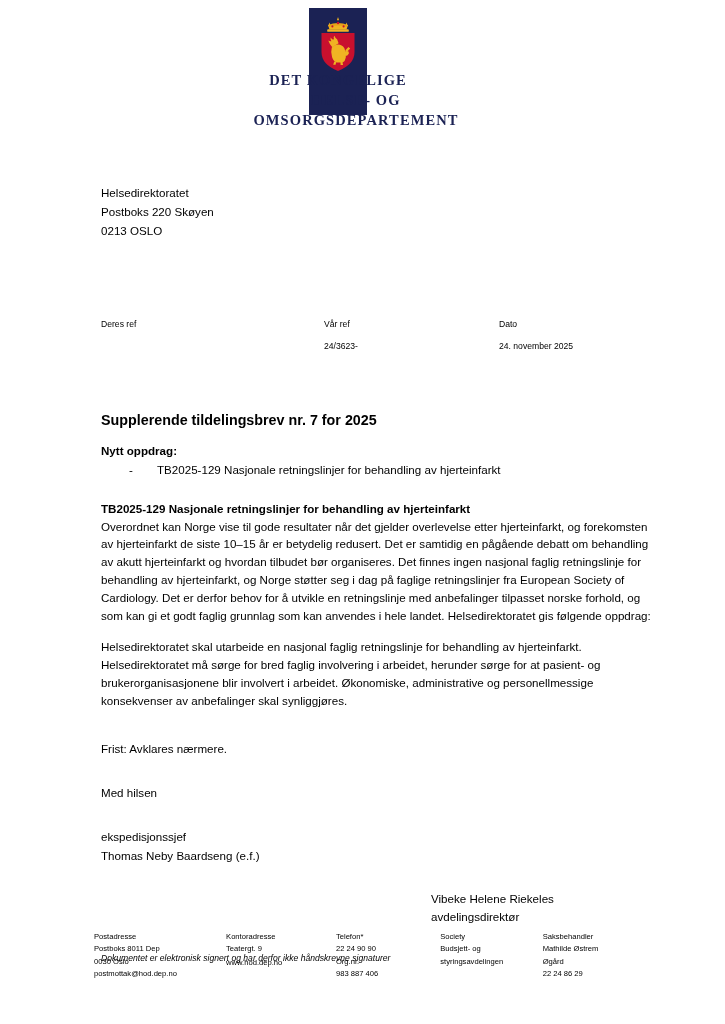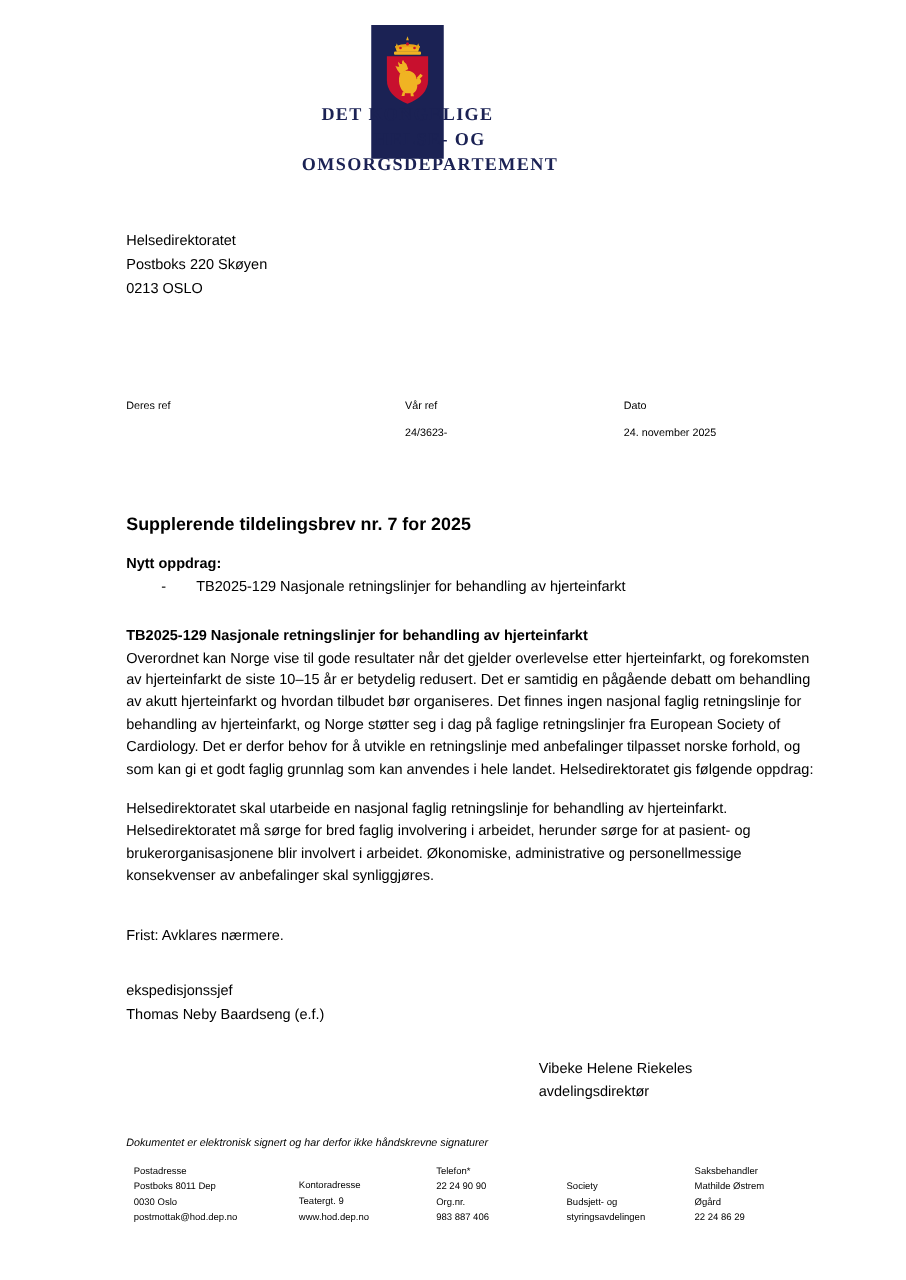--- a/index.html
+++ b/index.html
@@ -20,23 +20,24 @@
     position: absolute;
     inset: 0;
     width: 725px;
     height: 1024px;
   }
 
   
   .letterhead {
     position: absolute;
     left: 0;
-    top: 20px;
+    top: 8px;
     width: 652px;
     height: 112px;
+    padding-left: 12px;
   }
   .lh-inner {
     position: relative;
     width: 300px;
     margin: 0 auto;
     height: 112px;
   }
   .banner-strip {
     position: absolute;
     left: 50%;
@@ -168,27 +169,26 @@
 
   .esig-note {
     font-size: 8.6px;
     font-style: italic;
     margin: 26px 0 0 0;
   }
 
   
   .footer {
     position: absolute;
-    left: 107px;
+    left: 94px;
     top: 931px;
     width: 540px;
     display: flex;
     font-size: 7.6px;
     line-height: 1.62;
-    align-items: flex-end;
   }
   .f-col { padding-right: 8px; }
   .f-col.c1 { width: 134px; }
   .f-col.c2 { width: 110px; }
   .f-col.c3 { width: 104px; }
   .f-col.c4 { width: 102px; }
   .f-col.c5 { width: 90px; }
   .f-head { }
   .f-line { }
   .f-gap { height: 1px; }
@@ -269,20 +269,21 @@
       <span>TB2025-129 Nasjonale retningslinjer for behandling av hjerteinfarkt</span>
     </div>
 
     <div class="section-head">TB2025-129 Nasjonale retningslinjer for behandling av hjerteinfarkt</div>
 
     <p class="para">Overordnet kan Norge vise til gode resultater når det gjelder overlevelse etter hjerteinfarkt, og forekomsten av hjerteinfarkt de siste 10–15 år er betydelig redusert. Det er samtidig en pågående debatt om behandling av akutt hjerteinfarkt og hvordan tilbudet bør organiseres. Det finnes ingen nasjonal faglig retningslinje for behandling av hjerteinfarkt, og Norge støtter seg i dag på faglige retningslinjer fra European Society of Cardiology. Det er derfor behov for å utvikle en retningslinje med anbefalinger tilpasset norske forhold, og som kan gi et godt faglig grunnlag som kan anvendes i hele landet. Helsedirektoratet gis følgende oppdrag:</p>
     <p class="para">Helsedirektoratet skal utarbeide en nasjonal faglig retningslinje for behandling av hjerteinfarkt. Helsedirektoratet må sørge for bred faglig involvering i arbeidet, herunder sørge for at pasient- og brukerorganisasjonene blir involvert i arbeidet. Økonomiske, administrative og personellmessige konsekvenser av anbefalinger skal synliggjøres.</p>
 
     <p class="frist">Frist: Avklares nærmere.</p>
 
+    <p class="greeting">Med hilsen</p>
 
     <div class="sig-left">
       <div>ekspedisjonssjef</div>
       <div>Thomas Neby Baardseng (e.f.)</div>
     </div>
 
     <div class="sig-right">
       <div>Vibeke Helene Riekeles</div>
       <div>avdelingsdirektør</div>
     </div>

